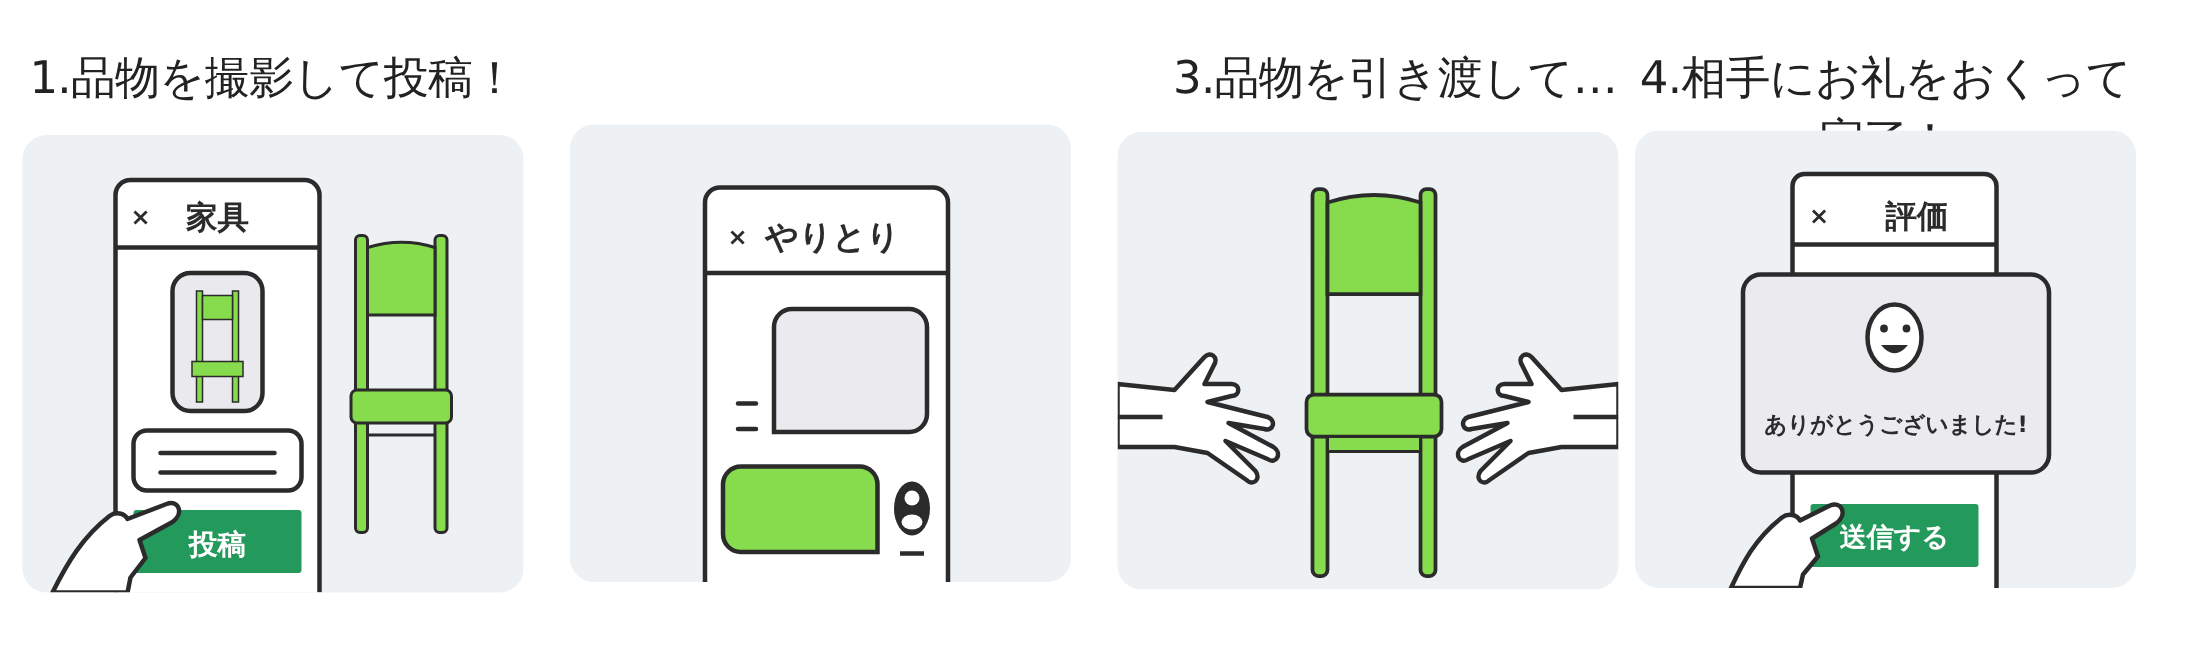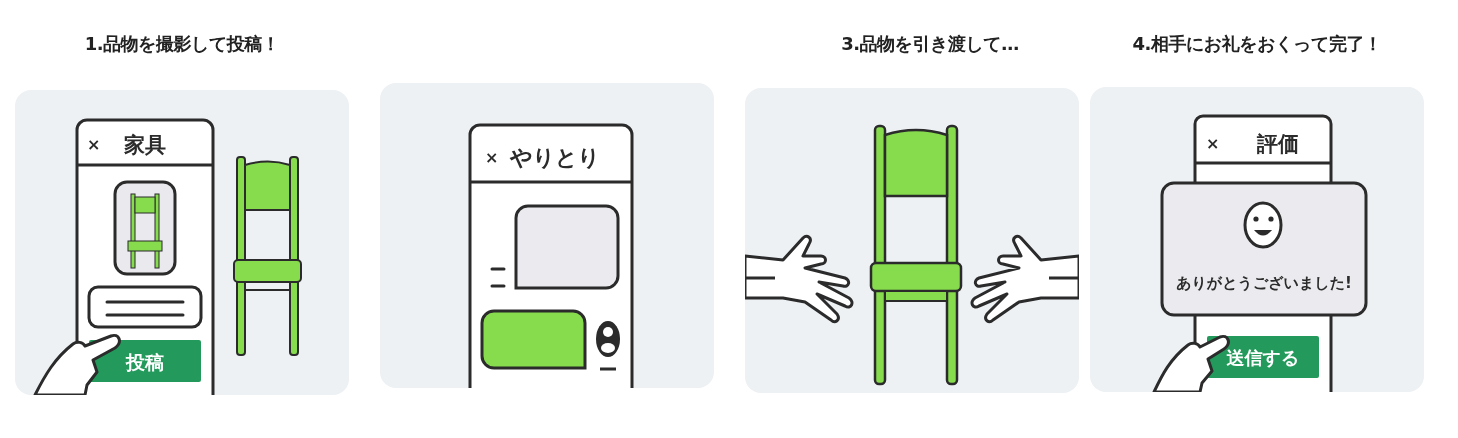--- a/index.html
+++ b/index.html
@@ -1,18 +1,18 @@
 <!DOCTYPE html>
 <html><head>
 <meta charset="utf-8">
 <style>
   html,body{margin:0;padding:0;background:#fff;}
   body{width:1458px;height:438px;position:relative;overflow:hidden;font-family:"DejaVu Sans","Liberation Sans",sans-serif;}
   .step{position:absolute;top:0;width:334px;height:438px;}
-  .step-title{position:absolute;top:32px;left:0;width:100%;text-align:center;font-size:18px;font-weight:bold;color:#222;letter-spacing:-0.5px;}
+  .step-title{position:absolute;top:32px;left:0;width:100%;text-align:center;font-size:30px;font-weight:normal;color:#222;letter-spacing:-0.5px;}
   .panel{position:absolute;left:0;width:334px;height:305px;background:#edf1f4;border-radius:16px;overflow:hidden;}
   .panel svg{position:absolute;left:0;top:0;}
   .lbl{font-family:"DejaVu Sans","Liberation Sans",sans-serif;font-weight:bold;}
 </style>
 </head>
 <body>
 
 <section class="step" style="left:15px;">
   <div class="step-title">1.品物を撮影して投稿！</div>
   <div class="panel" style="top:90px;">

